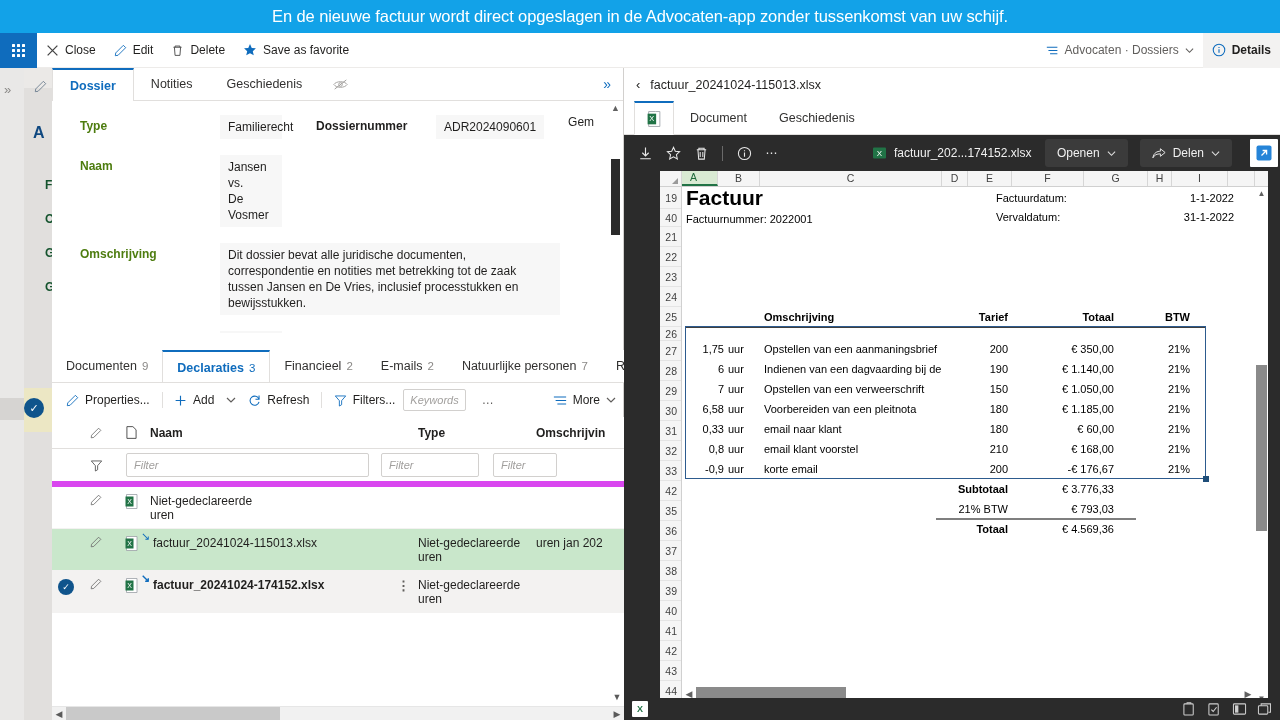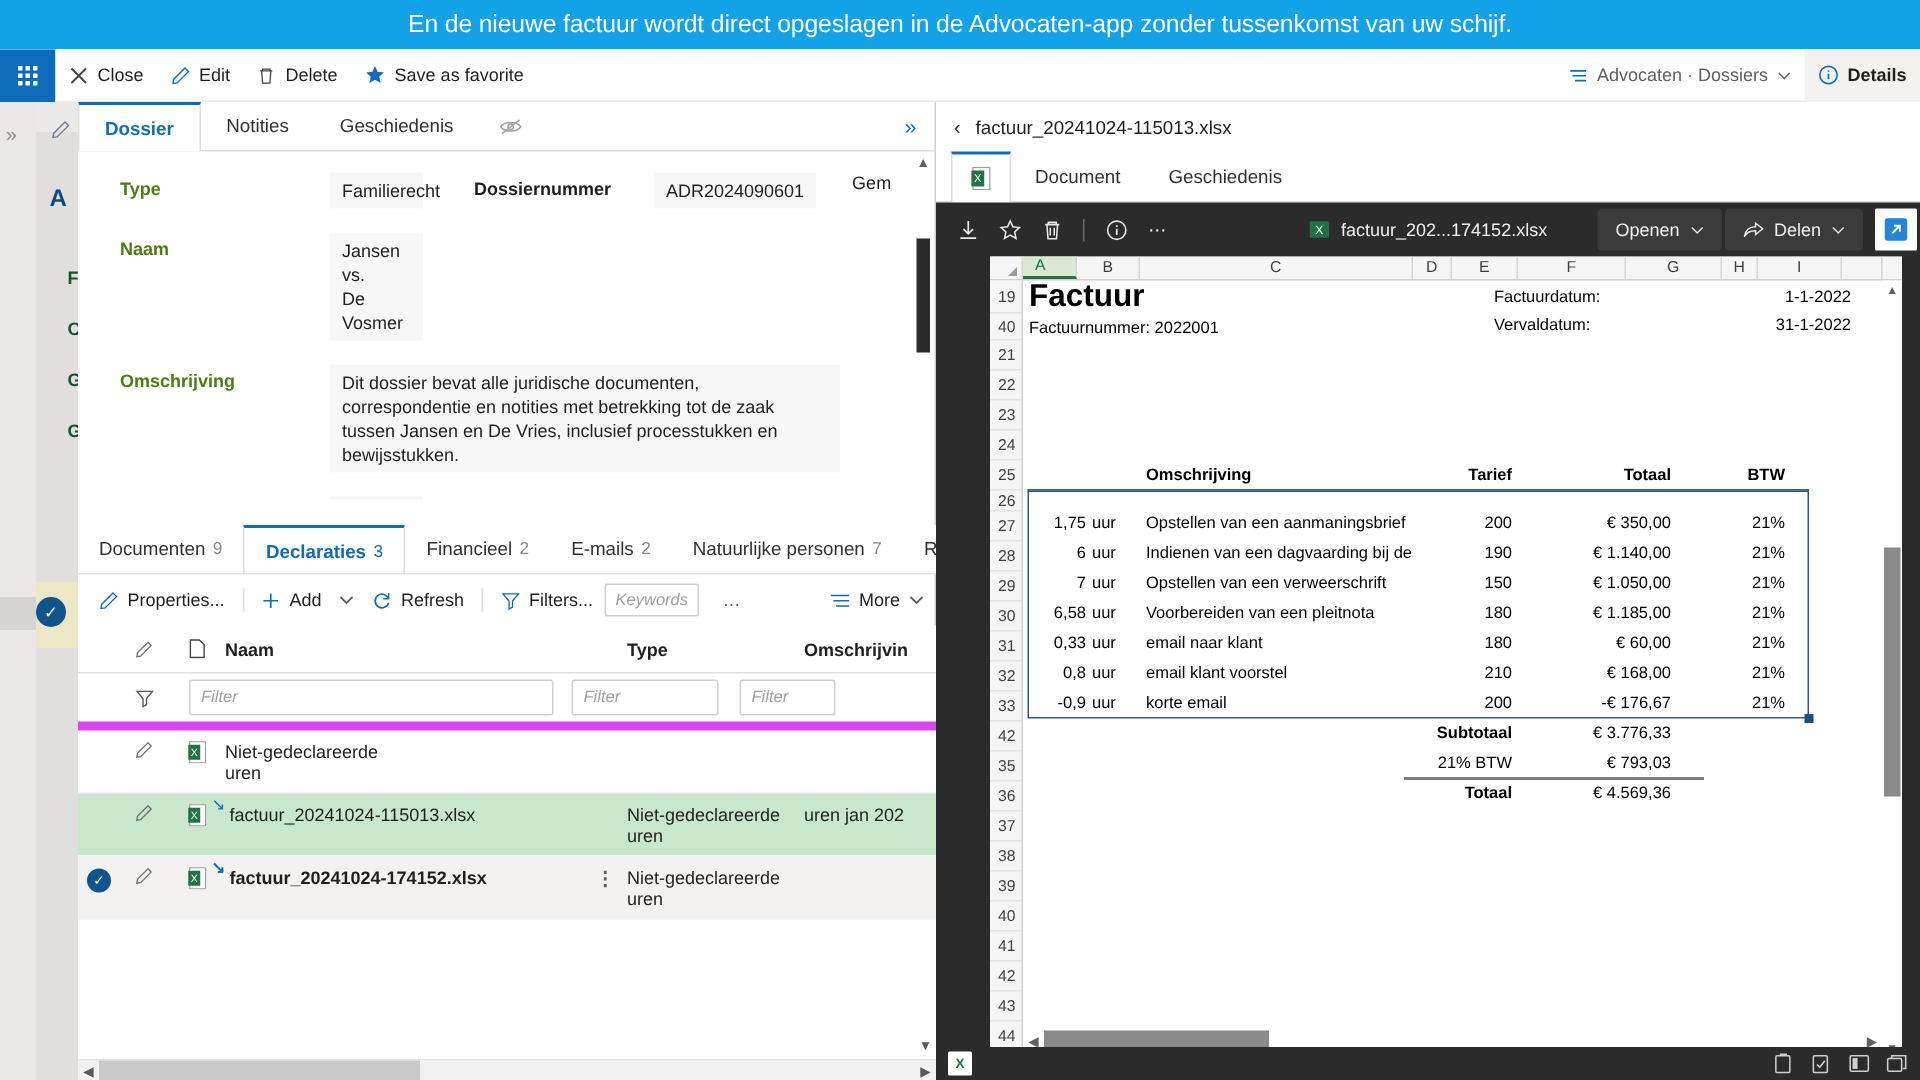--- a/index.html
+++ b/index.html
@@ -147,21 +147,21 @@
   .rtab { display:flex; align-items:center; padding:0 16px; font-size:12.5px; color:#323130; white-space:nowrap; }
   .rtab.icon-tab { border:1px solid #e1dfdd; border-top:2px solid #0f6cbd; border-bottom:1px solid #fff;
                    margin-bottom:-1px; padding:0 12px; }
 
   
   .viewer { position:absolute; left:0; top:67px; width:656px; height:585px; background:#2b2b2b; }
   .vtop { height:36px; display:flex; align-items:center; padding:0 8px; color:#e8e8e8; gap:2px; }
   .vicon { width:26px; height:26px; display:flex; align-items:center; justify-content:center; color:#e8e8e8; }
   .vdiv { width:1px; height:15px; background:#6a6a6a; margin:0 6px; }
   .vfile { display:flex; align-items:center; gap:7px; margin-left:86px; font-size:12px; color:#f0f0f0; white-space:nowrap; }
-  .vbtns { margin-left:auto; display:flex; align-items:flex-end; gap:2px; }
+  .vbtns { margin-left:auto; display:flex; align-items:flex-end; gap:12px; }
   .vbtn { display:flex; align-items:center; gap:7px; height:28px; padding:0 12px;
           background:#3b3b3b; border-radius:3px; font-size:12px; color:#f0f0f0; white-space:nowrap; }
   .popout { width:28px; height:28px; background:#fff; display:flex; align-items:center; justify-content:center;
             margin-left:6px; margin-right:-6px; border-radius:1px; }
 
   
   .sheet { position:absolute; left:36px; top:36px; width:608px; height:549px; background:#fff; overflow:hidden; }
   .colhdr { position:absolute; left:0; top:0; width:608px; height:16px; background:#f5f5f5;
             border-bottom:1px solid #d0d0d0; }
   .colhdr .cell { position:absolute; top:0; height:15px; line-height:15px; text-align:center;

